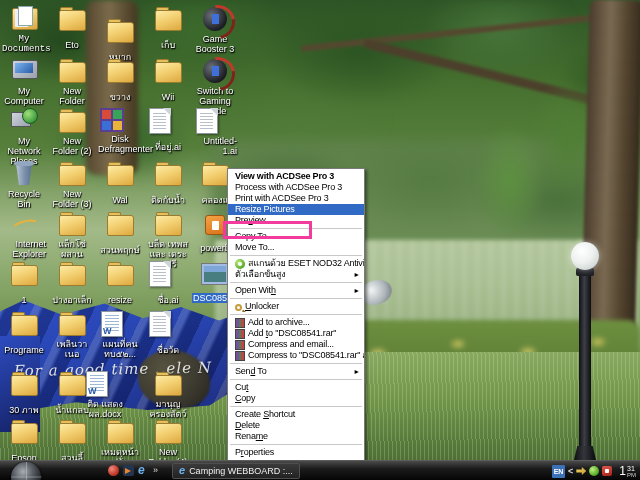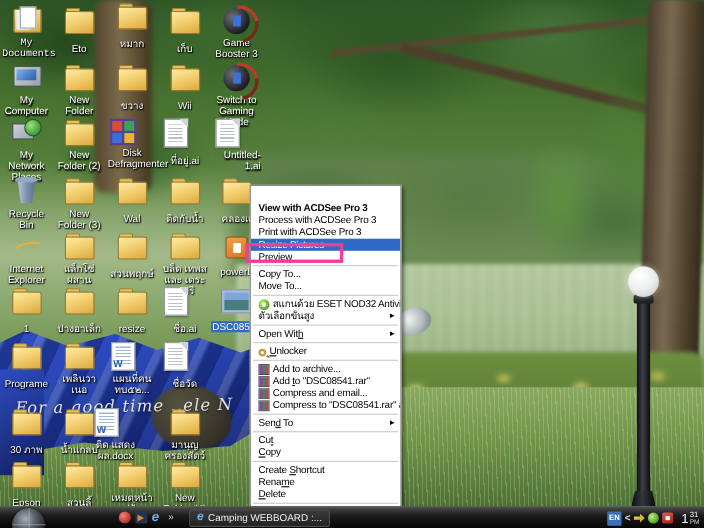--- a/index.html
+++ b/index.html
@@ -142,21 +142,21 @@
   .g-img::before{content:"";display:block;width:100%;height:100%;
     background:linear-gradient(180deg,#bcd8ea 0 40%,#5c8f46 40%);}
   .g-img.sel::after{content:"";position:absolute;inset:0;background:rgba(49,106,197,.45);}
   .g-orange{width:20px!important;height:20px!important;margin:4px auto 2px;border-radius:3px;
     background:linear-gradient(160deg,#f5a245,#d9731c);border:1px solid #9c5511;}
   .g-orange::before{content:"";position:absolute;left:6px;top:5px;width:7px;height:9px;background:#fff;border-radius:1px;}
 
   
   #menu{position:absolute;left:227px;top:168px;width:138px;height:312px;z-index:6;
     background:#fff;border:1px solid #7a7a7a;box-shadow:2px 2px 3px rgba(0,0,0,.45);
-    padding:15px 0;overflow:hidden;}
+    padding:2px 0;overflow:hidden;}
   .mi{position:relative;height:11px;line-height:11px;font-size:9px;letter-spacing:-.2px;
     padding:0 14px 0 7px;white-space:nowrap;color:#000;display:flex;align-items:center;overflow:hidden;}
   .mi.b{font-weight:bold;}
   .mi.hl{background:#316ac5;color:#fff;}
   .mi .arrow{position:absolute;right:4px;top:0;font-size:7px;line-height:11px;color:#000;}
   .mi .micon{flex:0 0 10px;height:10px;margin-right:3px;position:relative;}
   .micon.i-eset{border-radius:50%;background:radial-gradient(circle at 35% 35%,#bff07e,#57a829 70%,#2f7a12);}
   .micon.i-eset::before{content:"";position:absolute;left:3px;top:3px;width:4px;height:4px;border-radius:50%;background:#fff;}
   .micon.i-unlocker{border-radius:50%;border:2px solid #c89b3c;width:7px!important;height:7px;flex-basis:7px!important;margin-top:1px;}
   .micon.i-unlocker::before{content:"";position:absolute;left:5px;top:5px;width:5px;height:2px;background:#8a6d2a;transform:rotate(40deg);}
@@ -231,21 +231,21 @@
 
   <div id="icons">
       <div class="dicon" style="left: 1px; top: 6px; font-family: Liberation Mono, monospace;">
     <div class="glyph g-mydocs"><i></i></div>
     <span class="dlabel">My Documents</span>
   </div>
       <div class="dicon" style="left: 49px; top: 6px;">
     <div class="glyph g-folder"><i></i></div>
     <span class="dlabel">Eto</span>
   </div>
-      <div class="dicon" style="left: 97px; top: 2px; text-decoration: underline;">
+      <div class="dicon" style="left: 97px; top: 18px; text-decoration: underline;">
     <div class="glyph g-folder"><i></i></div>
     <span class="dlabel">หมาก</span>
   </div>
       <div class="dicon" style="left: 145px; top: 6px;">
     <div class="glyph g-folder"><i></i></div>
     <span class="dlabel">เก็บ</span>
   </div>
       <div class="dicon" style="left: 192px; top: 6px;">
     <div class="glyph g-booster">
           <i></i>
@@ -307,21 +307,21 @@
     <span class="dlabel">Wal</span>
   </div>
       <div class="dicon" style="left: 145px; top: 161px;">
     <div class="glyph g-folder"><i></i></div>
     <span class="dlabel">ติดกับน้ำ</span>
   </div>
       <div class="dicon" style="left: 192px; top: 161px;">
     <div class="glyph g-folder"><i></i></div>
     <span class="dlabel">คลองแ</span>
   </div>
-      <div class="dicon" style="left: 1px; top: 211px;">
+      <div class="dicon" style="left: 1px; top: 211px; text-align: right;">
     <div class="glyph g-ie"><i></i></div>
     <span class="dlabel">Internet Explorer</span>
   </div>
       <div class="dicon" style="left: 49px; top: 211px;">
     <div class="glyph g-folder"><i></i></div>
     <span class="dlabel">แล็กโซ่ผสาน</span>
   </div>
       <div class="dicon" style="left: 97px; top: 211px;">
     <div class="glyph g-folder"><i></i></div>
     <span class="dlabel">สวนพฤกษ์</span>
@@ -503,26 +503,26 @@
 
   </div>
       <div class="msep"></div>
       <div class="mi">
 
     <span class="mlabel">Create <u>S</u>hortcut</span>
 
   </div>
       <div class="mi">
 
+    <span class="mlabel"><u>D</u>elete</span>
+
+  </div>
+      <div class="mi">
+
     <span class="mlabel">Rena<u>m</u>e</span>
-
-  </div>
-      <div class="mi">
-
-    <span class="mlabel"><u>D</u>elete</span>
 
   </div>
       <div class="msep"></div>
       <div class="mi">
 
     <span class="mlabel">P<u>r</u>operties</span>
 
   </div>
     </div>
 

